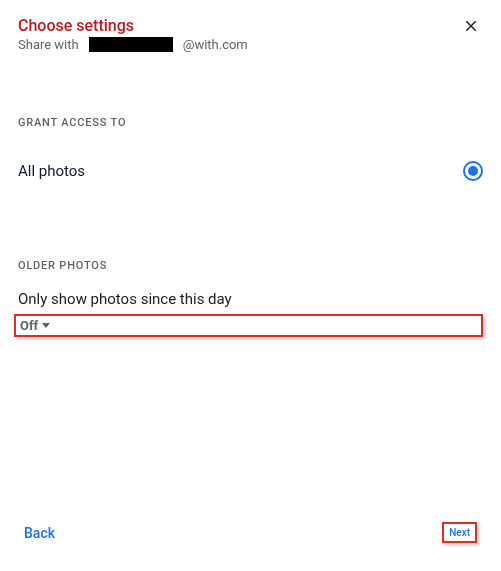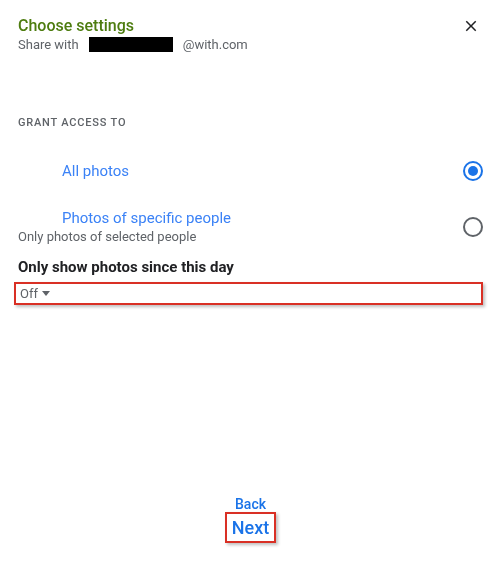--- a/index.html
+++ b/index.html
@@ -19,21 +19,21 @@
     }
     .header {
       display: flex;
       justify-content: space-between;
       align-items: flex-start;
     }
     .header-text { flex: 1; }
     .title {
       font-size: 16px;
       font-weight: 500;
-      color: #4d7c0f;
+      color: #b91c1c;
       margin-bottom: 2px;
     }
     .subtitle {
       font-size: 13px;
       color: #5f6368;
       display: flex;
       align-items: center;
       gap: 10px;
     }
     .redacted {
@@ -66,22 +66,21 @@
     .radio-row {
       display: flex;
       justify-content: space-between;
       align-items: center;
       padding: 14px 0;
       cursor: pointer;
     }
     .radio-text { flex: 1; }
     .option-title {
       font-size: 15px;
-      color: #3b82f6;
-      margin-left: 44px;
+      color: #0f172a;
     }
     .option-sub {
       font-size: 13px;
       color: #5f6368;
       margin-top: 2px;
     }
     .radio {
       width: 20px;
       height: 20px;
       border-radius: 50%;
@@ -102,28 +101,28 @@
       background: #1a73e8;
       border-radius: 50%;
       top: 50%;
       left: 50%;
       transform: translate(-50%, -50%);
     }
     .date-label {
       font-size: 15px;
       color: #202124;
       margin-bottom: 6px;
-      font-weight: bold;
     }
     .dropdown-wrap {
       display: inline-block;
       border: 2px solid #d93025;
       box-shadow: 2px 2px 3px rgba(0,0,0,0.25);
       padding: 2px 13px 2px 4px;
       margin-left: -4px;
+      font-weight: bold;
     }
     .dropdown {
       display: flex;
       align-items: center;
       gap: 4px;
       font-size: 13px;
       color: #5f6368;
       cursor: pointer;
     }
     .caret {
@@ -132,35 +131,34 @@
       border-left: 4px solid transparent;
       border-right: 4px solid transparent;
       border-top: 5px solid #5f6368;
     }
     .footer {
       margin-top: auto;
       display: flex;
       justify-content: space-between;
       align-items: center;
       padding: 8px 6px 12px 6px;
-      flex-direction: column;
     }
     .back-btn {
       font-size: 14px;
       font-weight: 500;
       color: #1a73e8;
       cursor: pointer;
     }
     .next-wrap {
       border: 2px solid #d93025;
       box-shadow: 2px 2px 3px rgba(0,0,0,0.25);
       padding: 3px 5px;
     }
     .next-btn {
-      font-size: 18px;
+      font-size: 10px;
       font-weight: 500;
       color: #1a73e8;
       cursor: pointer;
     }
   </style>
 </head>
 <body>
 
 <div class="container">
   <div class="header">
@@ -181,28 +179,22 @@
 
   <div class="section-label">GRANT ACCESS TO</div>
 
   <div class="radio-row">
     <div class="radio-text">
       <div class="option-title">All photos</div>
     </div>
     <div class="radio selected"></div>
   </div>
 
-  <div class="radio-row">
-    <div class="radio-text">
-      <div class="option-title">Photos of specific people</div>
-      <div class="option-sub">Only photos of selected people</div>
-    </div>
-    <div class="radio unselected"></div>
-  </div>
-
+
+  <div class="section-label">OLDER PHOTOS</div>
 
   <div class="date-label">Only show photos since this day</div>
   <div class="dropdown-wrap">
     <div class="dropdown">
       <span>Off</span>
       <span class="caret"></span>
     </div>
   </div>
 
   <div class="footer">

